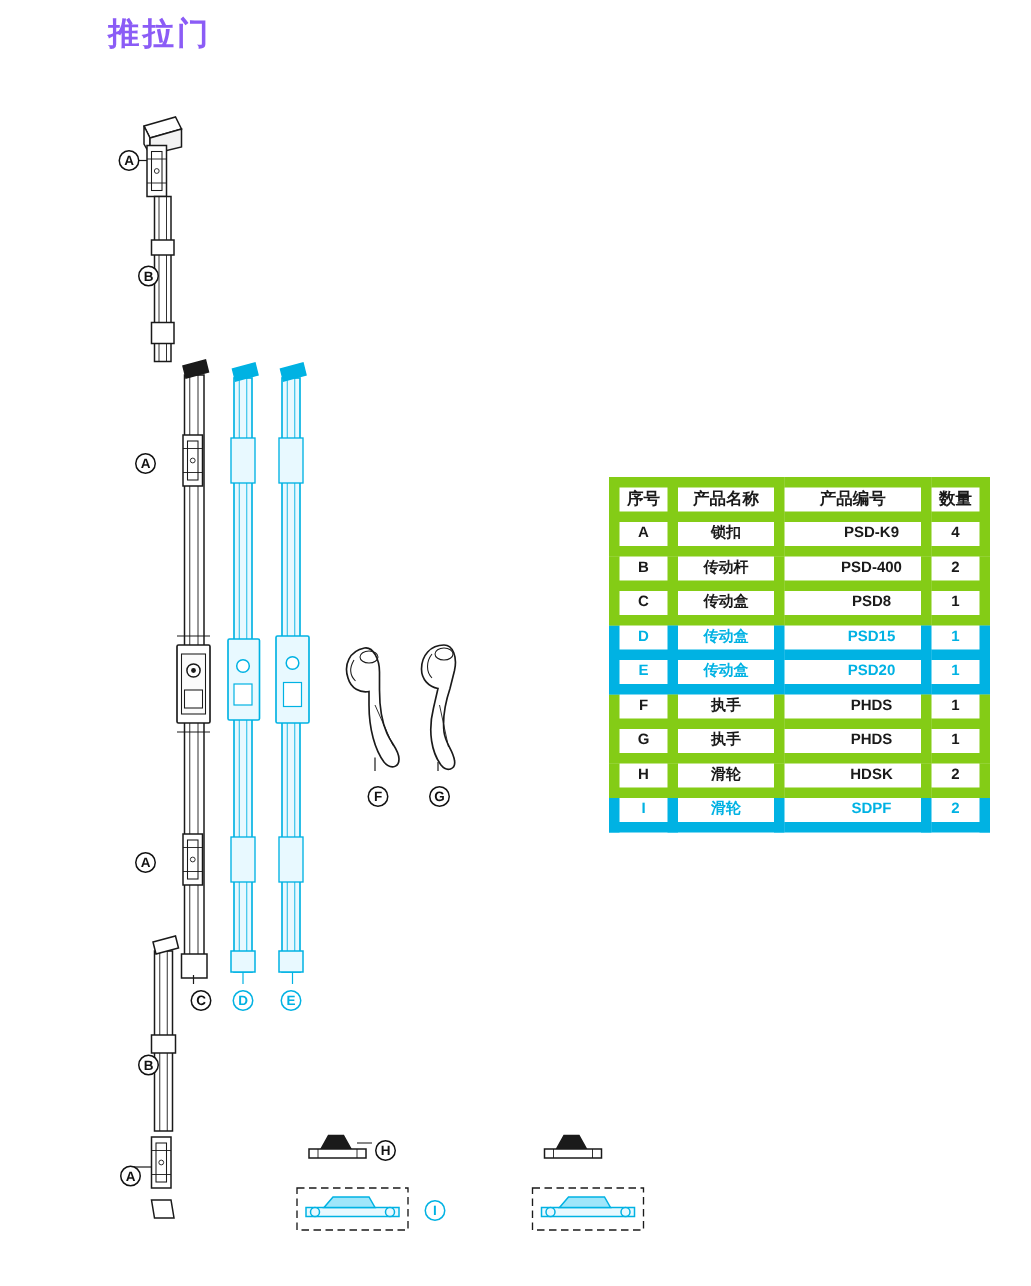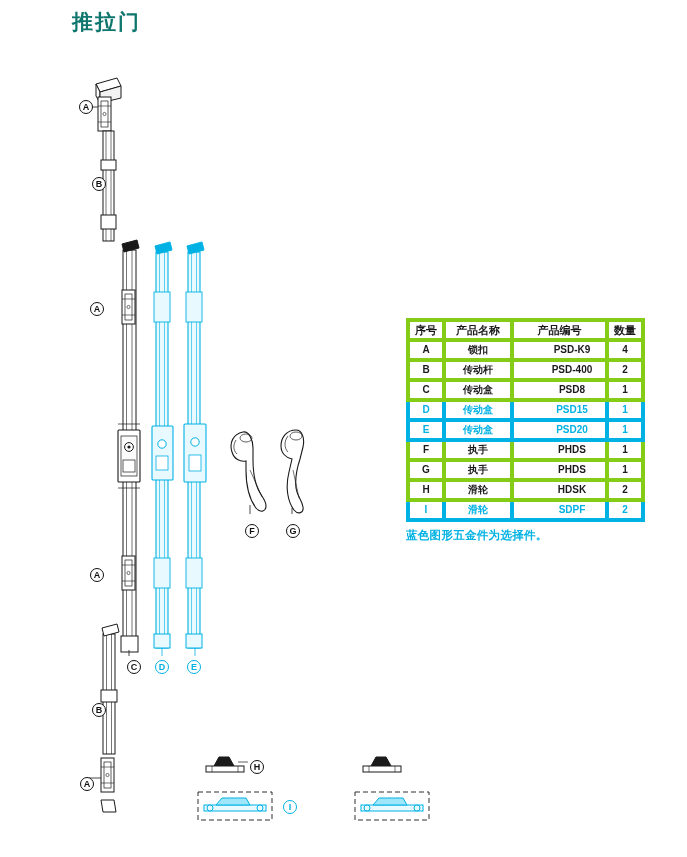--- a/index.html
+++ b/index.html
@@ -10,21 +10,21 @@
     color:#1a1a1a;
     position:relative;
     overflow:hidden;
   }
   #page-title {
     position:absolute;
     left:72px; top:8px;
     font-size:21px;
     font-weight:700;
     letter-spacing:2px;
-    color:#0f766e;
+    color:#8b5cf6;
   }
   .diagram { position:absolute; left:0; top:0; width:687px; height:857px; }
 
   
   .badge {
     position:absolute;
     width:14px; height:14px;
     border-radius:50%;
     border:1.4px solid #111;
     color:#111;
@@ -47,21 +47,21 @@
     font-weight:700;
     color:#111;
     margin-bottom:4px;
     letter-spacing:0.5px;
   }
   table.spec {
     border-collapse:collapse;
     font-size:10px;
   }
   table.spec th, table.spec td {
-    border:4px solid #84cc16;
+    border:7px solid #84cc16;
     padding:1px 3px;
     text-align:center;
     font-weight:700;
     height:14px;
     line-height:14px;
     white-space:nowrap;
   }
   table.spec th { font-size:11px; }
   table.spec td.c0 { width:26px; }
   table.spec td.c1 { width:58px; }
@@ -310,14 +310,13 @@
           <td class="c3">2</td>
         </tr>
         <tr class="optional">
           <td class="c0">I</td>
           <td class="c1">滑轮</td>
           <td class="c2">SDPF</td>
           <td class="c3">2</td>
         </tr>
       </tbody>
   </table>
-  <div class="table-note">蓝色图形五金件为选择件。</div>
 </div>
 
 </body></html>

